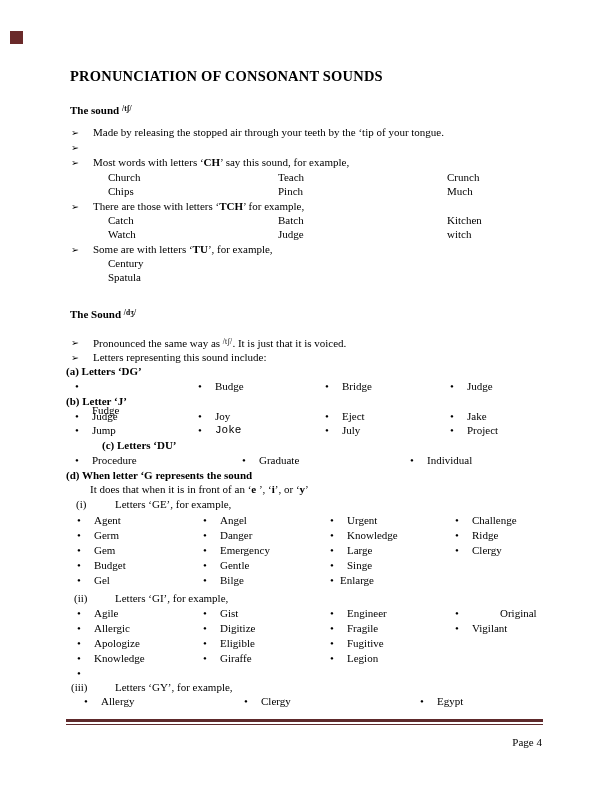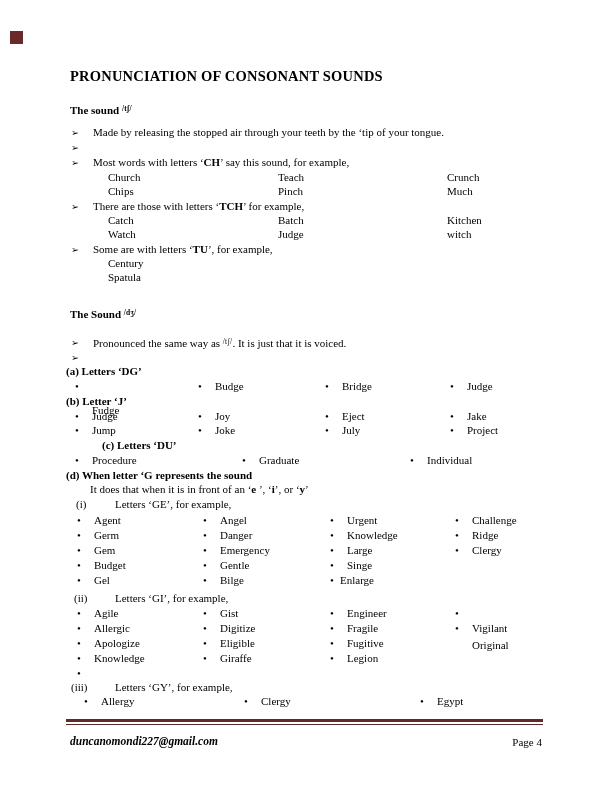--- a/index.html
+++ b/index.html
@@ -59,21 +59,21 @@
       </div>
       <div class="blk arrow" style="top: 242px; left: 71px; padding-left: 22px;"><span class="ar">➢</span><span>Some are with letters ‘</span><span class="b">TU</span><span>’, for example,</span></div>
       <div class="blk words" style="top: 256px;">
         <span class="wcol" style="left: 108px; text-align: center;">Century</span>
       </div>
       <div class="blk words" style="top: 270px;">
         <span class="wcol" style="left: 108px;">Spatula</span>
       </div>
       <div class="blk h2" style="top: 306px; left: 70px;"><span>The Sound </span><span class="phon">/dʒ/</span></div>
       <div class="blk arrow" style="top: 335px; left: 71px; padding-left: 22px;"><span class="ar">➢</span><span>Pronounced the same way as </span><span class="phon">/tʃ/</span><span>. It is just that it is voiced.</span></div>
-      <div class="blk arrow" style="top: 350px; left: 71px; padding-left: 22px;"><span class="ar">➢</span></div>
+      <div class="blk arrow" style="top: 350px; left: 71px; padding-left: 22px;"><span class="ar">➢</span><span>Letters representing this sound include:</span></div>
       <div class="blk h3" style="top: 364px; left: 66px;"><span>(a) Letters ‘DG’</span></div>
       <div class="blk brow" style="top: 379px;">
         <span class="bdot" style="left: 75px;">•</span>
         <span class="bword" style="left: 92px; margin-top: 24px;">Fudge</span>
         <span class="bdot" style="left: 198px;">•</span>
         <span class="bword" style="left: 215px;">Budge</span>
         <span class="bdot" style="left: 325px;">•</span>
         <span class="bword" style="left: 342px;">Bridge</span>
         <span class="bdot" style="left: 450px;">•</span>
         <span class="bword" style="left: 467px;">Judge</span>
@@ -86,21 +86,21 @@
         <span class="bword" style="left: 215px;">Joy</span>
         <span class="bdot" style="left: 325px;">•</span>
         <span class="bword" style="left: 342px;">Eject</span>
         <span class="bdot" style="left: 450px;">•</span>
         <span class="bword" style="left: 467px;">Jake</span>
       </div>
       <div class="blk brow" style="top: 423px;">
         <span class="bdot" style="left: 75px;">•</span>
         <span class="bword" style="left: 92px;">Jump</span>
         <span class="bdot" style="left: 198px;">•</span>
-        <span class="bword" style="left: 215px;">Joke</span>
+        <span class="bword" style="left: 215px; font-family: Liberation Mono, monospace;">Joke</span>
         <span class="bdot" style="left: 325px;">•</span>
         <span class="bword" style="left: 342px;">July</span>
         <span class="bdot" style="left: 450px;">•</span>
         <span class="bword" style="left: 467px;">Project</span>
       </div>
       <div class="blk h3" style="top: 438px; left: 66px; margin-left: 36px;"><span>(c) Letters ‘DU’</span></div>
       <div class="blk brow" style="top: 453px;">
         <span class="bdot" style="left: 75px;">•</span>
         <span class="bword" style="left: 92px;">Procedure</span>
         <span class="bdot" style="left: 242px;">•</span>
@@ -159,21 +159,21 @@
       </div>
       <div class="blk roman" style="top: 591px; left: 74px; padding-left: 41px;"><span class="num">(ii)</span><span>Letters ‘GI’, for example,</span></div>
       <div class="blk brow" style="top: 606px;">
         <span class="bdot" style="left: 77px;">•</span>
         <span class="bword" style="left: 94px;">Agile</span>
         <span class="bdot" style="left: 203px;">•</span>
         <span class="bword" style="left: 220px;">Gist</span>
         <span class="bdot" style="left: 330px;">•</span>
         <span class="bword" style="left: 347px;">Engineer</span>
         <span class="bdot" style="left: 455px;">•</span>
-        <span class="bword" style="left: 472px; margin-top: 32px;">Original</span>
+        <span class="bword" style="left: 500px;">Original</span>
       </div>
       <div class="blk brow" style="top: 621px;">
         <span class="bdot" style="left: 77px;">•</span>
         <span class="bword" style="left: 94px;">Allergic</span>
         <span class="bdot" style="left: 203px;">•</span>
         <span class="bword" style="left: 220px;">Digitize</span>
         <span class="bdot" style="left: 330px;">•</span>
         <span class="bword" style="left: 347px;">Fragile</span>
         <span class="bdot" style="left: 455px;">•</span>
         <span class="bword" style="left: 472px;">Vigilant</span>
@@ -203,15 +203,14 @@
         <span class="bdot" style="left: 84px;">•</span>
         <span class="bword" style="left: 101px;">Allergy</span>
         <span class="bdot" style="left: 244px;">•</span>
         <span class="bword" style="left: 261px;">Clergy</span>
         <span class="bdot" style="left: 420px;">•</span>
         <span class="bword" style="left: 437px;">Egypt</span>
       </div>
     </div>
   <div class="footer-rule-thick"></div>
   <div class="footer-rule-thin"></div>
-  <div class="footer-email">duncanomondi227@gmail.com</div>
   <div class="footer-page">Page 4</div>
 </div>
 
 </body></html>

